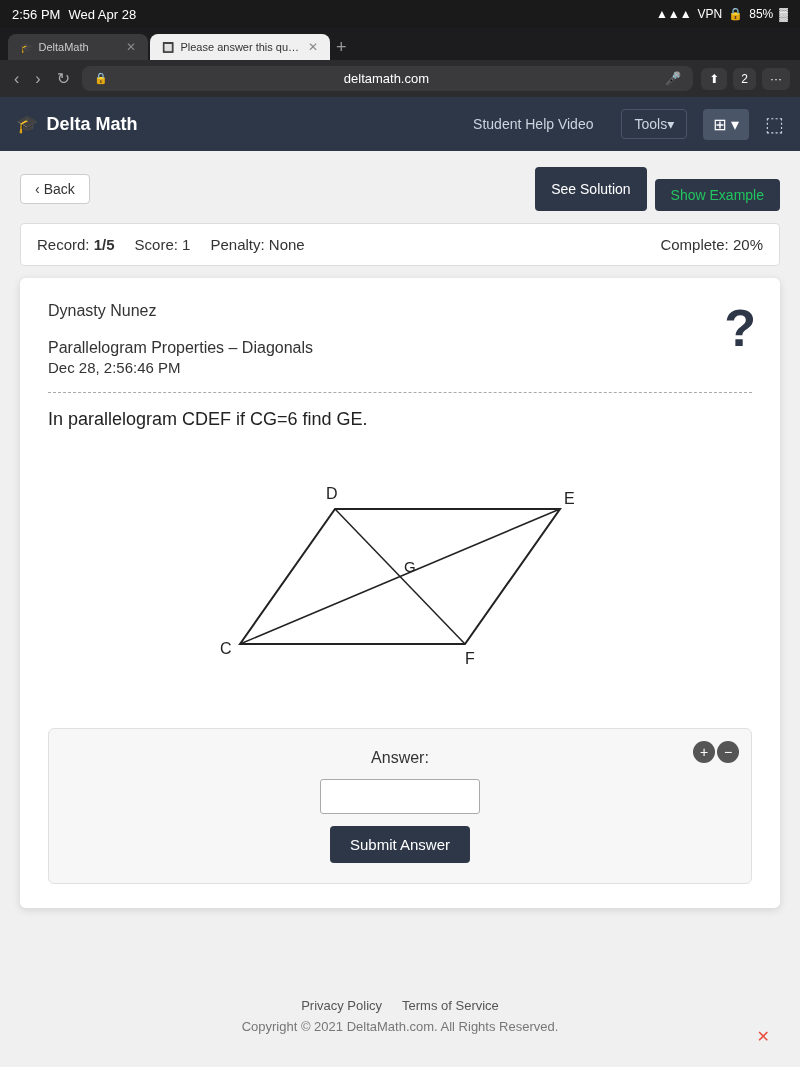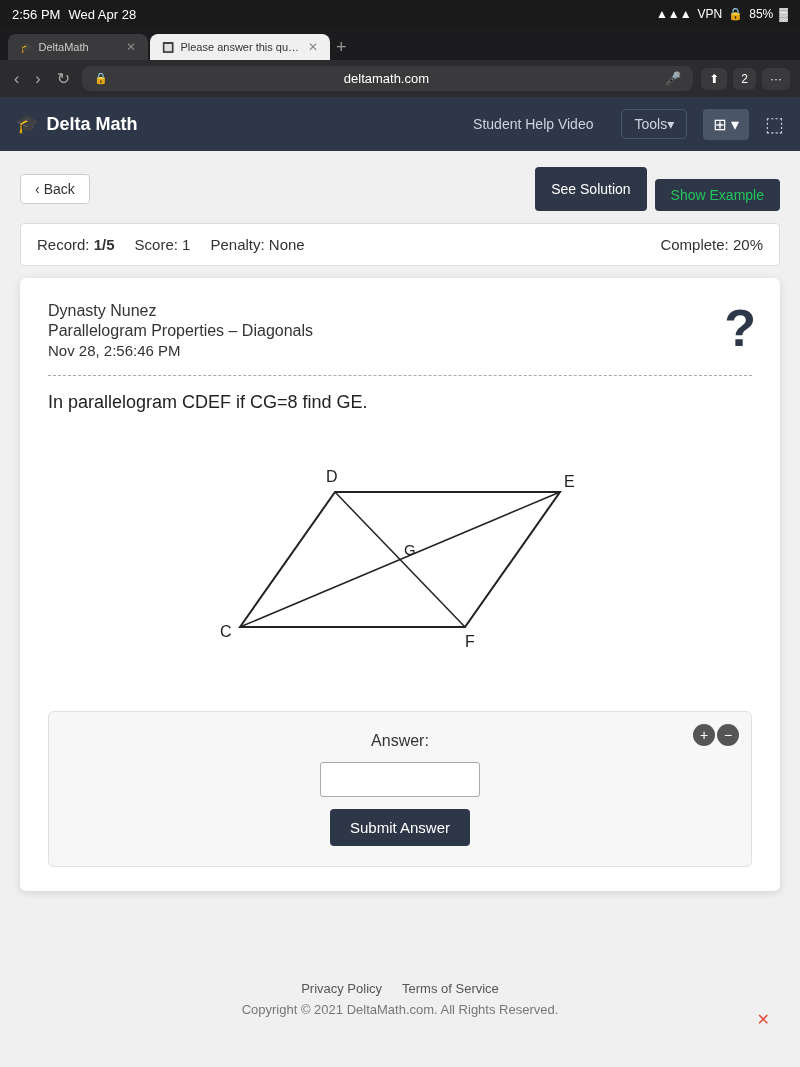--- a/index.html
+++ b/index.html
@@ -213,21 +213,21 @@
     
     .question-card {
       background: white;
       border-radius: 6px;
       box-shadow: 0 2px 8px rgba(0,0,0,0.12);
       padding: 24px 28px;
       position: relative;
     }
 
     .question-meta { margin-bottom: 16px; }
-    .student-name { font-size: 16px; color: #333; margin-bottom: 2px; }
+    .student-name { font-size: 16px; color: #333; margin-bottom: 19px; }
     .topic-name { font-size: 16px; color: #333; margin-bottom: 2px; }
     .timestamp { font-size: 15px; color: #333; }
 
     .help-icon {
       position: absolute;
       top: 24px;
       right: 24px;
       font-size: 52px;
       font-weight: 900;
       color: #2d3748;
@@ -418,28 +418,28 @@
       <span>Complete:</span>
       <span>20%</span>
     </div>
   </div>
 
   <div class="question-card">
 
     <div class="question-meta">
       <div class="student-name">Dynasty Nunez</div>
       <div class="topic-name">Parallelogram Properties – Diagonals</div>
-      <div class="timestamp">Nov 28, 2:56:46 PM</div>
+      <div class="timestamp">Dec 28, 2:56:46 PM</div>
     </div>
 
     <div class="help-icon">?</div>
 
     <hr class="divider">
 
-    <div class="question-text">In parallelogram CDEF if CG=8 find GE.</div>
+    <div class="question-text">In parallelogram CDEF if CG=6 find GE.</div>
 
     <div class="diagram-container">
       <svg width="420" height="250" viewBox="0 0 420 250">
 
         <polygon points="50,190 145,55 370,55 275,190" fill="none" stroke="#222" stroke-width="2"></polygon>
 
         <line x1="50" y1="190" x2="370" y2="55" stroke="#222" stroke-width="1.5"></line>
 
         <line x1="145" y1="55" x2="275" y2="190" stroke="#222" stroke-width="1.5"></line>
 

